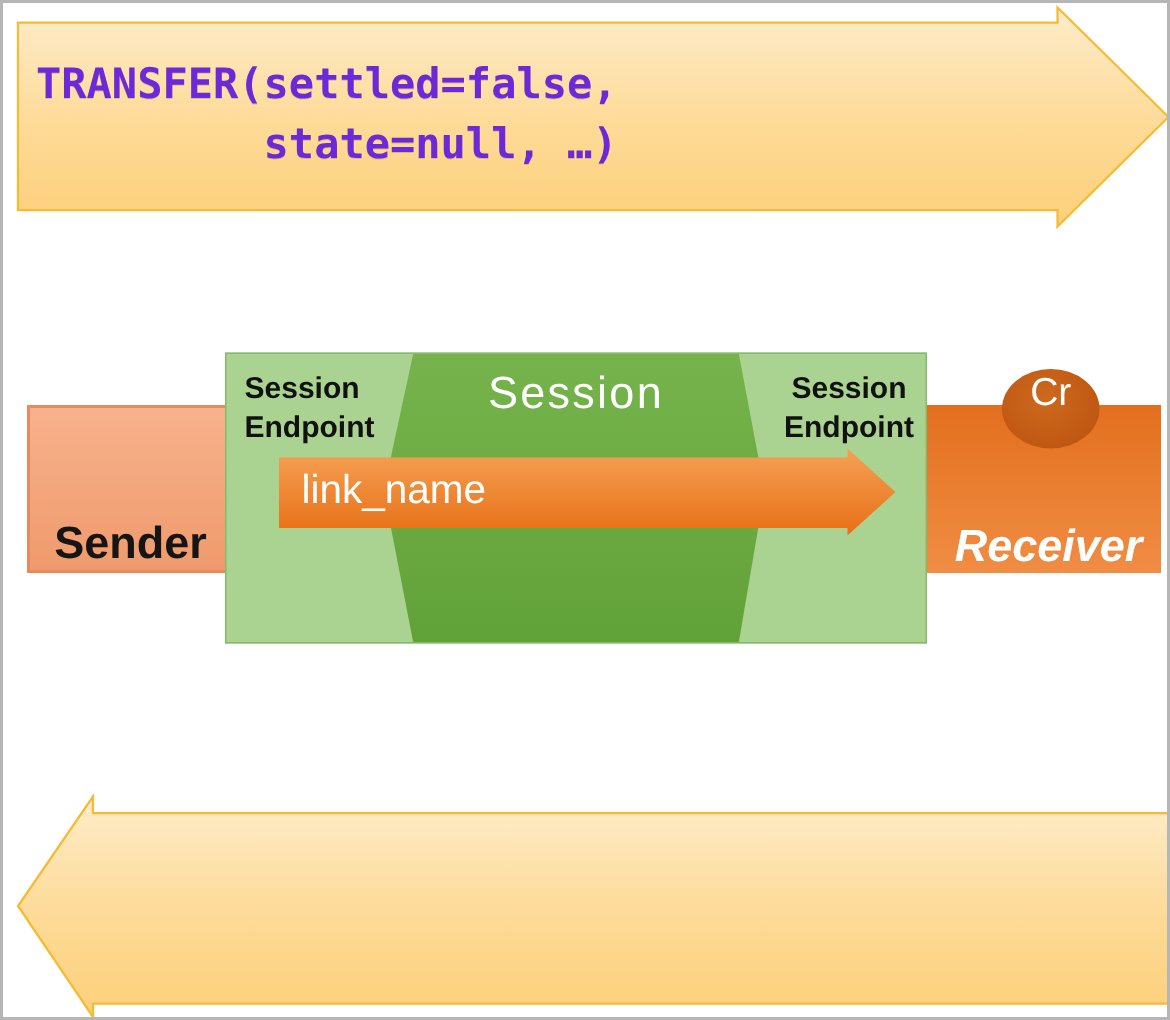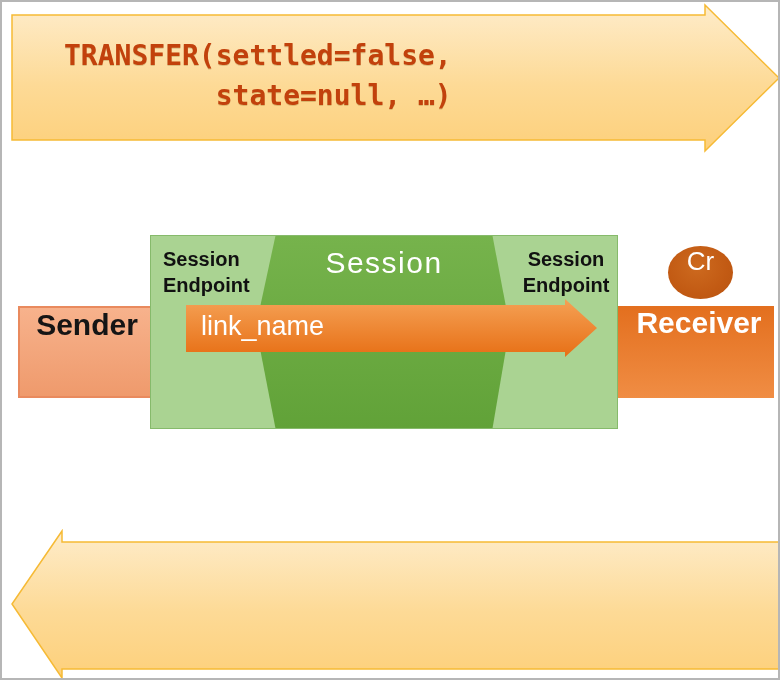--- a/index.html
+++ b/index.html
@@ -19,56 +19,55 @@
   }
 
   
   .flow-arrow-svg { position: absolute; }
   .flow-arrow-text {
     position: absolute;
     font-family: "DejaVu Sans Mono", "Liberation Mono", monospace;
     font-weight: bold;
     font-size: 28px;
     line-height: 40px;
-    color: #c2410c;
+    color: #6d28d9;
     white-space: pre;
     z-index: 5;
     text-shadow: 0 1px 0 rgba(120,90,20,0.25);
-    margin-left: 40px;
   }
   #transfer-text   { left: 22px; top: 34px; }
   #disposition-text{ left: 82px; top: 564px; }
 
   
   .party-box {
     position: absolute;
     top: 268px;
-    height: 92px;
+    height: 112px;
     display: flex;
-    align-items: flex-start;
+    align-items: flex-end;
     justify-content: center;
     font-weight: bold;
     font-size: 30px;
     z-index: 1;
     box-sizing: border-box;
-    margin-top: 36px;
   }
   .sender {
     left: 16px;
     width: 138px;
     background: linear-gradient(#f7b28c, #ef9a6c);
     border: 2px solid #e98a5e;
     color: #151515;
   }
   .receiver {
     left: 612px;
     width: 160px;
     background: linear-gradient(#e36f1e, #f08d44);
     color: #ffffff;
     padding-left: 10px;
+    font-style: italic;
   }
 
   
   .session-box {
     position: absolute;
     left: 148px;
     top: 233px;
     width: 468px;
     height: 194px;
     background: #aad392;

